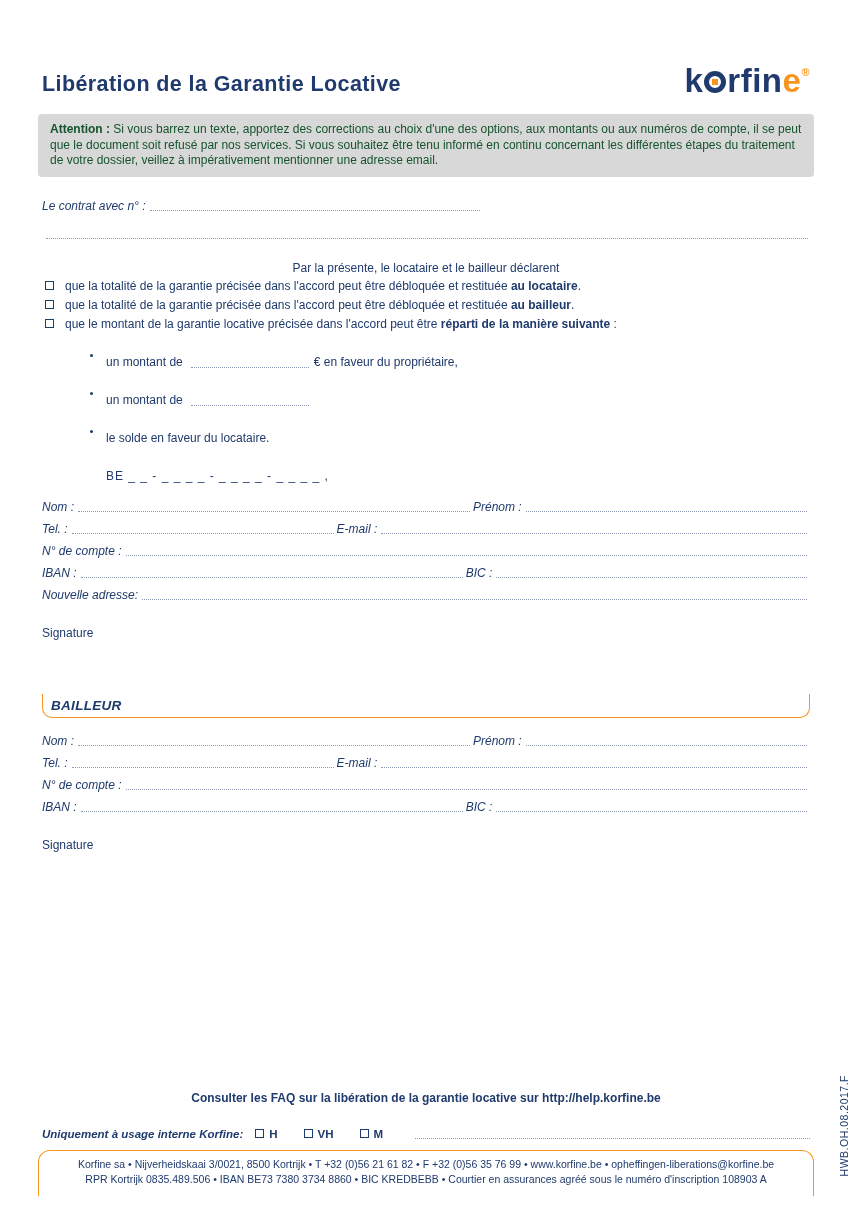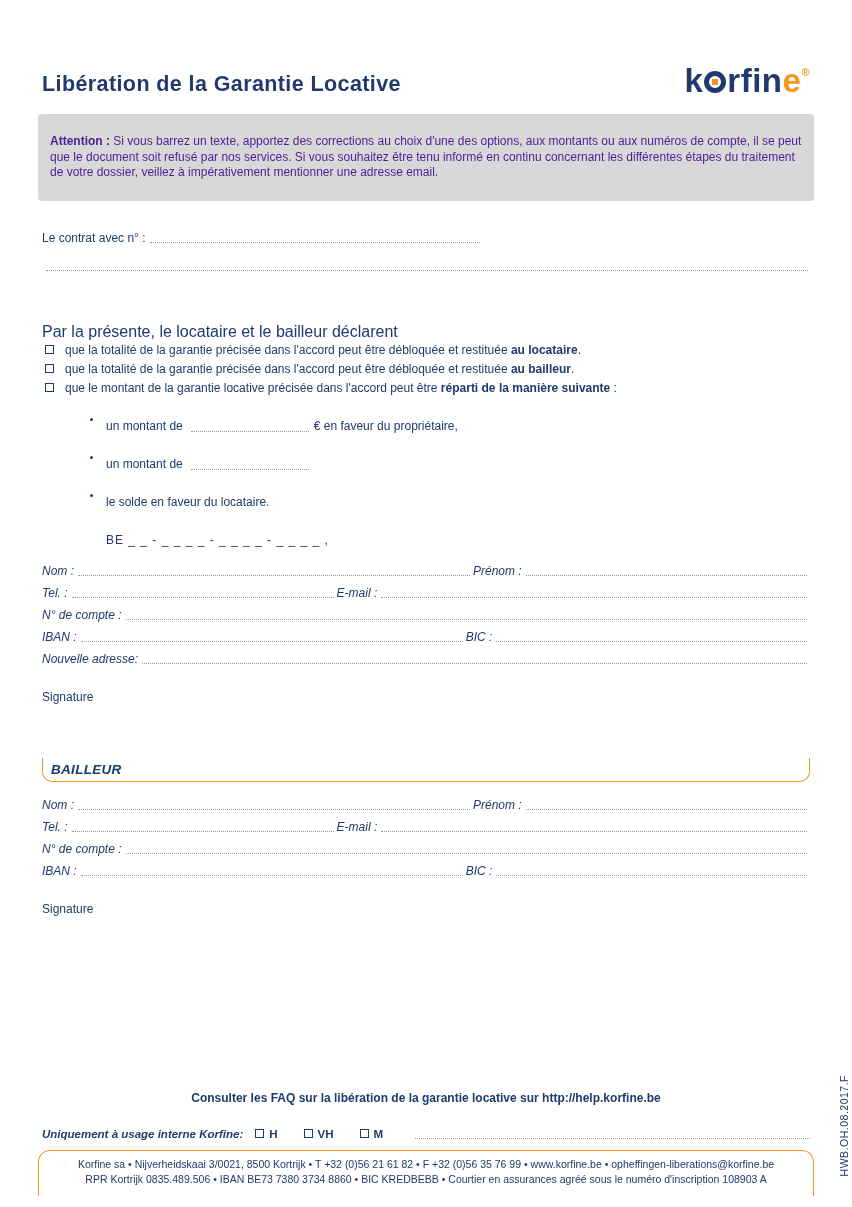--- a/index.html
+++ b/index.html
@@ -15,35 +15,35 @@
   .page-title { font-size:21.5px; font-weight:bold; letter-spacing:0.4px; color:#203a6e; padding-bottom:2px; }
   .logo { font-size:33px; font-weight:bold; letter-spacing:0.5px; color:#203a6e; line-height:36px; white-space:nowrap; }
   .logo-o { position:relative; display:inline-block; width:22px; height:22px; border:5.5px solid #203a6e; border-radius:50%; vertical-align:-1px; margin:0 1px; }
   .logo-o-dot { position:absolute; left:50%; top:50%; transform:translate(-50%,-50%); width:6px; height:6px; background:#f7941d; }
   .logo-e { color:#f7941d; }
   .logo-reg { color:#f7941d; font-size:11px; vertical-align:16px; font-weight:bold; }
 
   
   .notice {
     margin:15px -4px 0 -4px; background:#d8d8d8; border-radius:4px;
-    padding:20px 12px; font-size:12px; line-height:15.5px; color:#4c1d95;
+    padding:8px 12px; font-size:12px; line-height:15.5px; color:#14532d;
   }
 
   
   .dots { border-bottom:1.5px dotted #8f99b3; height:10px; }
   .grow { flex:1; }
 
   .row { display:flex; align-items:flex-end; font-size:12px; line-height:14px; }
   .row .dots { margin:0 2px 2px 4px; }
 
-  .contract-row { margin-top:30px; }
+  .contract-row { margin-top:22px;font-style:italic; }
   .contract-row .dots { width:330px; flex:none; }
   .bail-label { margin-top:28px; font-size:12px; line-height:14px; }
   .addr-row { margin-top:14px; height:14px; }
-  .declare { margin-top:52px; font-size:16px; line-height:14px; }
+  .declare { margin-top:20px; font-size:12px; line-height:14px;text-align:center; }
 
   
   .opt { display:flex; align-items:flex-start; margin-top:3px; font-size:12px; line-height:16px; height:16px; }
   .opt:first-of-type { margin-top:8px; }
   .cb { width:9px; height:9px; border:1.2px solid #1f3a6d; display:inline-block; flex:none; margin:3px 11px 0 3px; background:#fff; }
   .opt b { font-weight:bold; }
 
   .subopts { margin-left:48px; }
   .sub { display:flex; align-items:flex-start; margin-top:22px; font-size:12px; line-height:16px; height:16px; }
   .blt { width:3px; height:3px; border-radius:50%; background:#1f3a6d; flex:none; margin-right:13px; }

